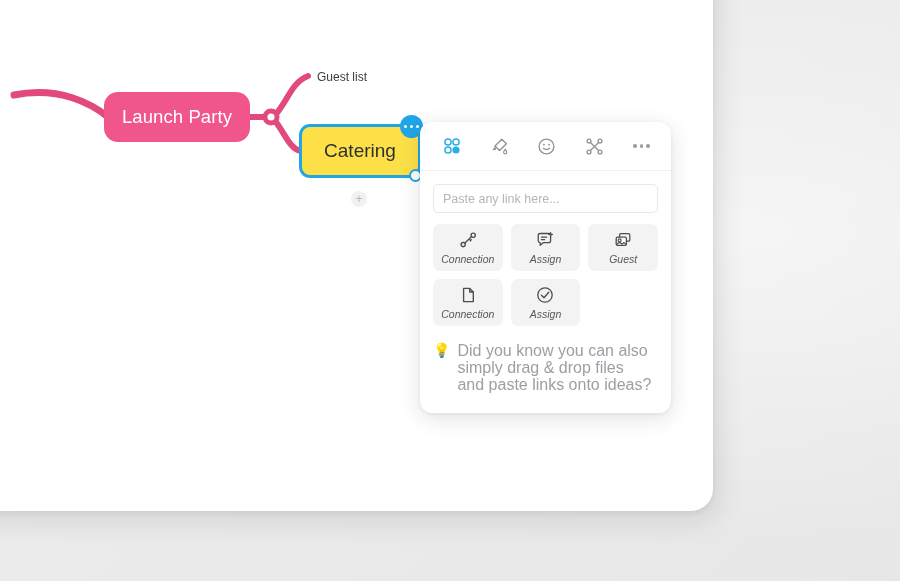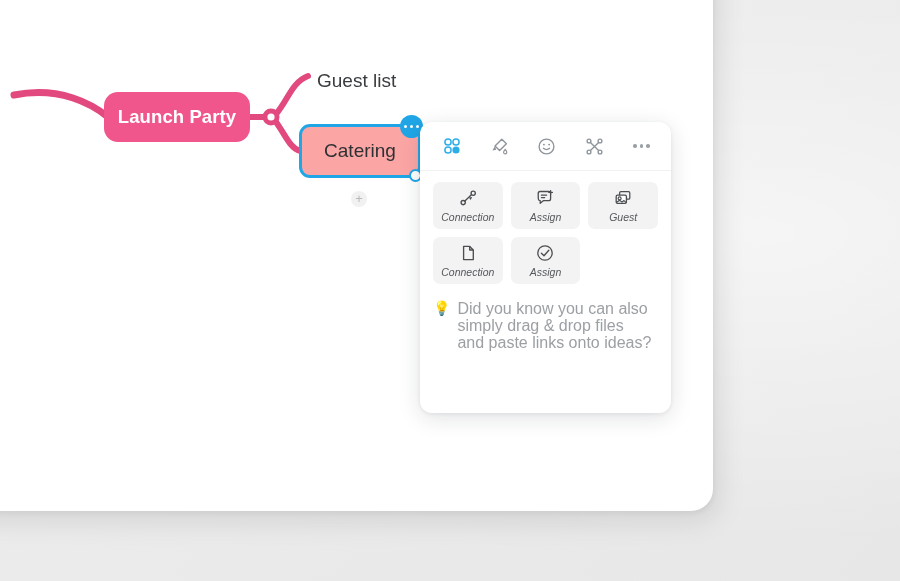--- a/index.html
+++ b/index.html
@@ -46,39 +46,39 @@
     left: 104px; top: 92px;
     width: 146px; height: 50px;
     background: #F0558C;
     border-radius: 14px;
     display: flex; align-items: center; justify-content: center;
   }
   .node-root-label {
     color: #ffffff;
     font-size: 18.5px;
     letter-spacing: 0.1px;
-    font-weight: 700;
+    font-weight: 400;
     white-space: nowrap;
   }
 
   
   .node-guest {
     position: absolute;
     left: 317px; top: 70px;
     color: #3a3d40;
-    font-size: 19px;
+    font-size: 12px;
     white-space: nowrap;
   }
 
   
   .node-catering {
     position: absolute;
     left: 299px; top: 124px;
     width: 122px; height: 54px;
-    background: #fca5a5;
+    background: #fde047;
     border: 3px solid #20A6E6;
     border-radius: 11px;
     display: flex; align-items: center; justify-content: center;
   }
   .node-catering-label {
     color: #2e3133;
     font-size: 19px;
     white-space: nowrap;
   }
   .node-badge {
@@ -287,20 +287,23 @@
 
     <div class="tool-btn">
       <span class="dots-h">
           <i></i>
           <i></i>
           <i></i>
         </span>
     </div>
   </div>
 
+  <div class="link-input-wrap">
+    <input class="link-input" type="text" placeholder="Paste any link here..." style="">
+  </div>
 
   <div class="action-grid">
 
     <div class="action-btn">
       <span class="action-ico">
         <svg width="20" height="20" viewBox="0 0 20 20">
           <circle cx="5.2" cy="14.6" r="2.1" fill="none" stroke="#4b4e51" stroke-width="1.35"></circle>
           <circle cx="15.2" cy="5.2" r="2.1" fill="none" stroke="#4b4e51" stroke-width="1.35"></circle>
           <path d="M6.9 13 L13.4 6.8" stroke="#4b4e51" stroke-width="1.35" stroke-linecap="round"></path>
           <path d="M12.6 12.1 L14.2 9.1 L10.9 9.6 Z" fill="#4b4e51"></path>

